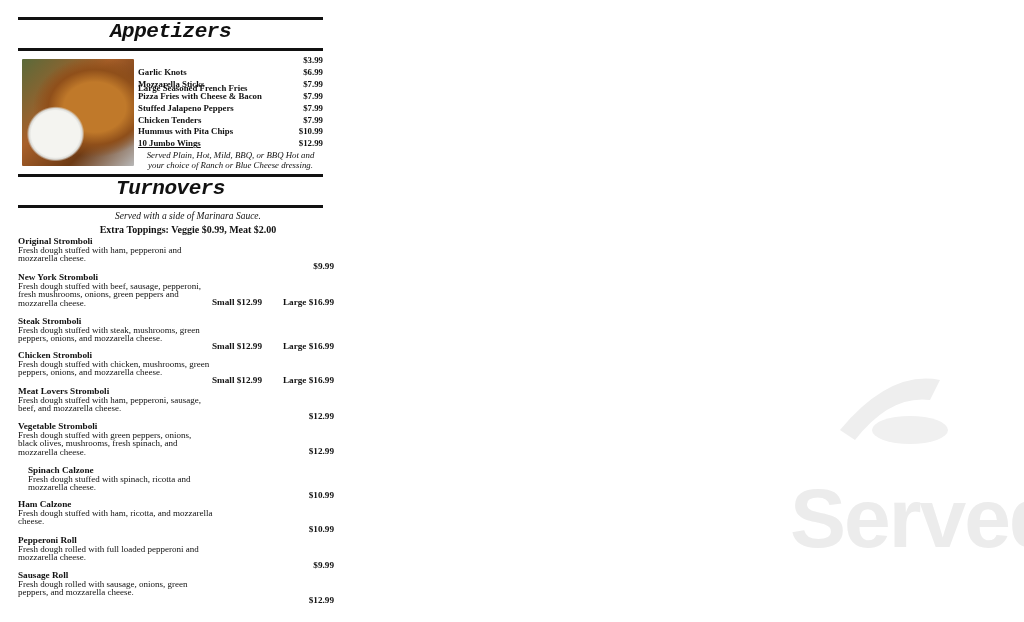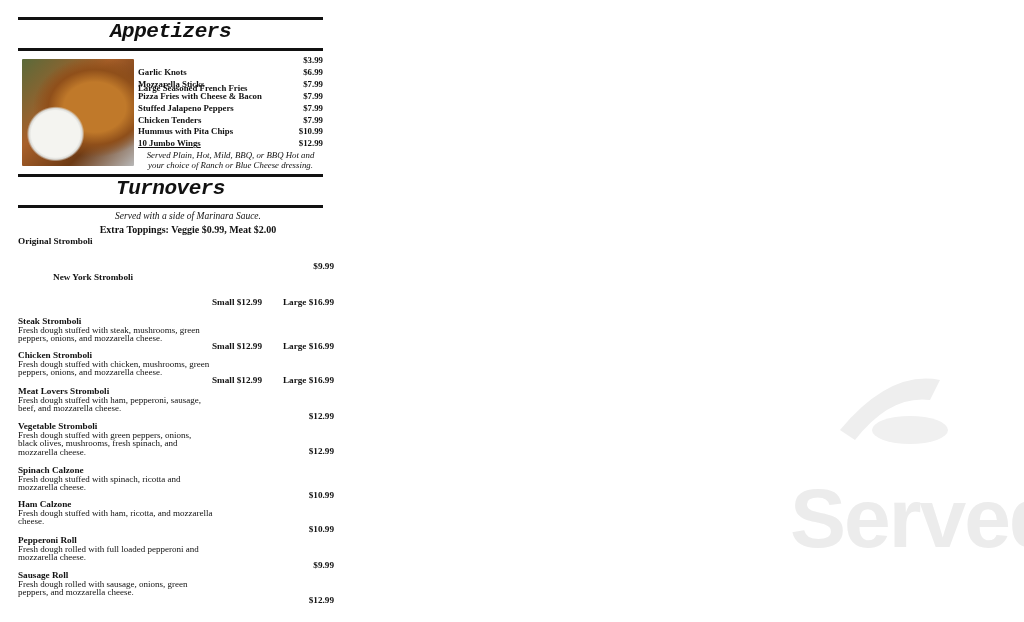--- a/index.html
+++ b/index.html
@@ -58,36 +58,36 @@
     <div>Served Plain, Hot, Mild, BBQ, or BBQ Hot and</div>
     <div>your choice of Ranch or Blue Cheese dressing.</div>
   </div>
   <div class="rule" style="left:18px;top:174px;width:305px;"></div>
 
   <div class="heading" style="left:18px;top:177px;width:305px;">Turnovers</div>
   <div class="rule" style="left:18px;top:205px;width:305px;"></div>
   <div class="abs it" style="left:18px;top:211px;width:340px;text-align:center;font-size:9.5px;">Served with a side of Marinara Sauce.</div>
   <div class="abs b" style="left:18px;top:224px;width:340px;text-align:center;font-size:10px;">Extra Toppings:  Veggie $0.99, Meat $2.00</div>
   <div id="turn-list">
-      <div class="row" style="left:18px;top:237px;width:195px;"><span class="name">Original Stromboli</span></div>
+      <div class="row" style="left:18px;top:237px;width:195px;"><span class="name">Original Stromboli</span><span class="desc">Fresh dough stuffed with ham, pepperoni and mozzarella cheese.</span></div>
       <div class="price" style="left:270px;top:237px;width:64px;">$9.99</div>
-      <div class="row" style="left:18px;top:273px;width:195px;margin-left:35px;"><span class="name">New York Stromboli</span></div>
+      <div class="row" style="left:18px;top:273px;width:195px;"><span class="name">New York Stromboli</span><span class="desc">Fresh dough stuffed with beef, sausage, pepperoni, fresh mushrooms, onions, green peppers and mozzarella cheese.</span></div>
       <div class="price" style="left:205px;top:273px;width:57px;">Small $12.99</div>
       <div class="price" style="left:270px;top:273px;width:64px;">Large $16.99</div>
       <div class="row" style="left:18px;top:317px;width:195px;"><span class="name">Steak Stromboli</span><span class="desc">Fresh dough stuffed with steak, mushrooms, green peppers, onions, and mozzarella cheese.</span></div>
       <div class="price" style="left:205px;top:317px;width:57px;">Small $12.99</div>
       <div class="price" style="left:270px;top:317px;width:64px;">Large $16.99</div>
       <div class="row" style="left:18px;top:351px;width:195px;"><span class="name">Chicken Stromboli</span><span class="desc">Fresh dough stuffed with chicken, mushrooms, green peppers, onions, and mozzarella cheese.</span></div>
       <div class="price" style="left:205px;top:351px;width:57px;">Small $12.99</div>
       <div class="price" style="left:270px;top:351px;width:64px;">Large $16.99</div>
       <div class="row" style="left:18px;top:387px;width:195px;"><span class="name">Meat Lovers Stromboli</span><span class="desc">Fresh dough stuffed with ham, pepperoni, sausage, beef, and mozzarella cheese.</span></div>
       <div class="price" style="left:270px;top:387px;width:64px;">$12.99</div>
       <div class="row" style="left:18px;top:422px;width:195px;"><span class="name">Vegetable Stromboli</span><span class="desc">Fresh dough stuffed with green peppers, onions, black olives, mushrooms, fresh spinach, and mozzarella cheese.</span></div>
       <div class="price" style="left:270px;top:422px;width:64px;">$12.99</div>
-      <div class="row" style="left:18px;top:466px;width:195px;"><span class="name">Spinach Calzone</span><span class="desc">Fresh dough stuffed with spinach, ricotta and mozzarella cheese.</span></div>
+      <div class="row" style="left:28px;top:466px;width:195px;"><span class="name">Spinach Calzone</span><span class="desc">Fresh dough stuffed with spinach, ricotta and mozzarella cheese.</span></div>
       <div class="price" style="left:270px;top:466px;width:64px;">$10.99</div>
       <div class="row" style="left:18px;top:500px;width:195px;"><span class="name">Ham Calzone</span><span class="desc">Fresh dough stuffed with ham, ricotta, and mozzarella cheese.</span></div>
       <div class="price" style="left:270px;top:500px;width:64px;">$10.99</div>
       <div class="row" style="left:18px;top:536px;width:195px;"><span class="name">Pepperoni Roll</span><span class="desc">Fresh dough rolled with full loaded pepperoni and mozzarella cheese.</span></div>
       <div class="price" style="left:270px;top:536px;width:64px;">$9.99</div>
       <div class="row" style="left:18px;top:571px;width:195px;"><span class="name">Sausage Roll</span><span class="desc">Fresh dough rolled with sausage, onions, green peppers, and mozzarella cheese.</span></div>
       <div class="price" style="left:270px;top:571px;width:64px;">$12.99</div>
     </div>
 </div>
 

